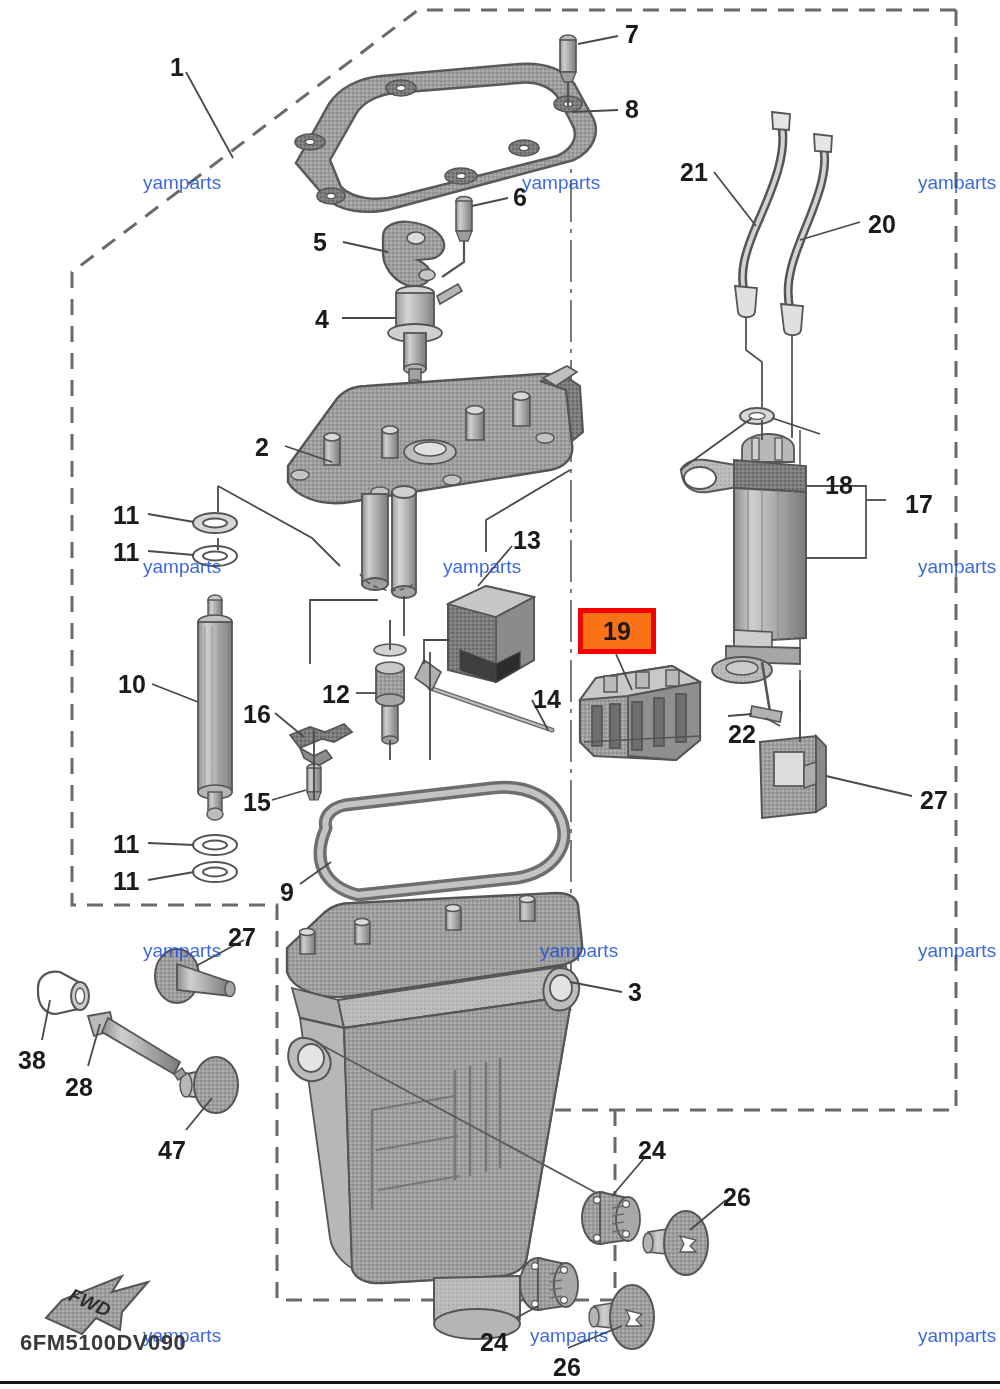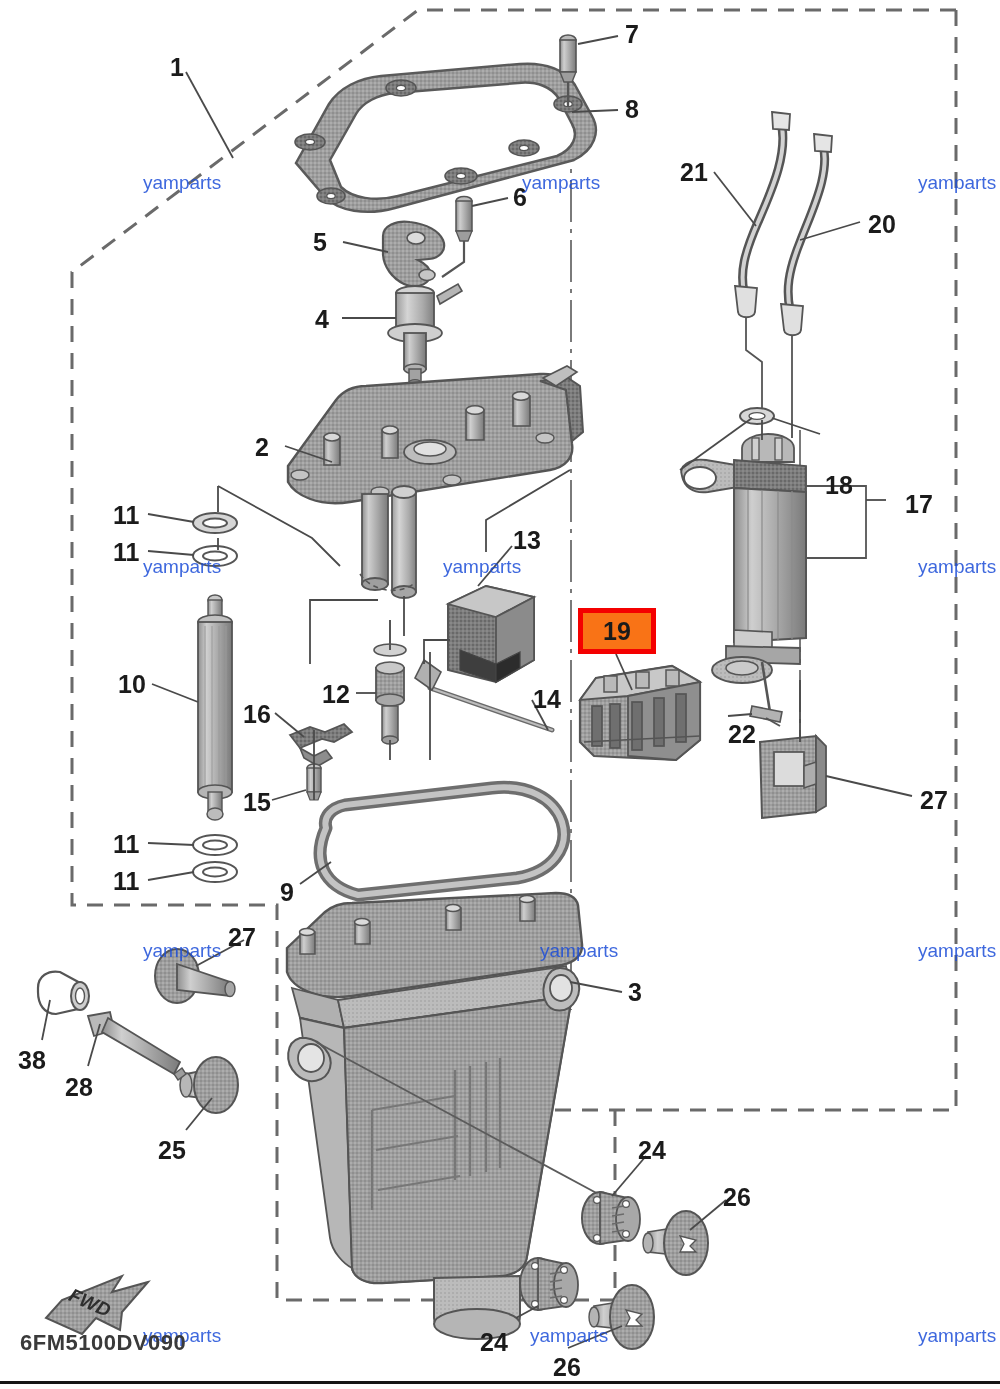--- a/index.html
+++ b/index.html
@@ -511,21 +511,21 @@
   <div class="callout" style="left:243px;top:790px;">15</div>
   <div class="callout" style="left:243px;top:702px;">16</div>
   <div class="callout" style="left:893px;top:492px;margin-left:12px;">17</div>
   <div class="callout" style="left:825px;top:425px;margin-top:48px;">18</div>
   <div class="callout" style="left:868px;top:212px;">20</div>
   <div class="callout" style="left:680px;top:160px;">21</div>
   <div class="callout" style="left:728px;top:722px;">22</div>
   <div class="callout" style="left:920px;top:788px;">27</div>
   <div class="callout" style="left:638px;top:1138px;">24</div>
   <div class="callout" style="left:480px;top:1330px;">24</div>
-  <div class="callout" style="left:158px;top:1138px;">25</div>
+  <div class="callout" style="left:158px;top:1138px;">47</div>
   <div class="callout" style="left:723px;top:1185px;">26</div>
   <div class="callout" style="left:553px;top:1355px;">26</div>
   <div class="callout" style="left:228px;top:925px;">27</div>
   <div class="callout" style="left:65px;top:1075px;">28</div>
   <div class="callout" style="left:18px;top:1048px;">38</div>
 
   <div class="hlbox">
     <span class="callout">19</span>
   </div>
 

